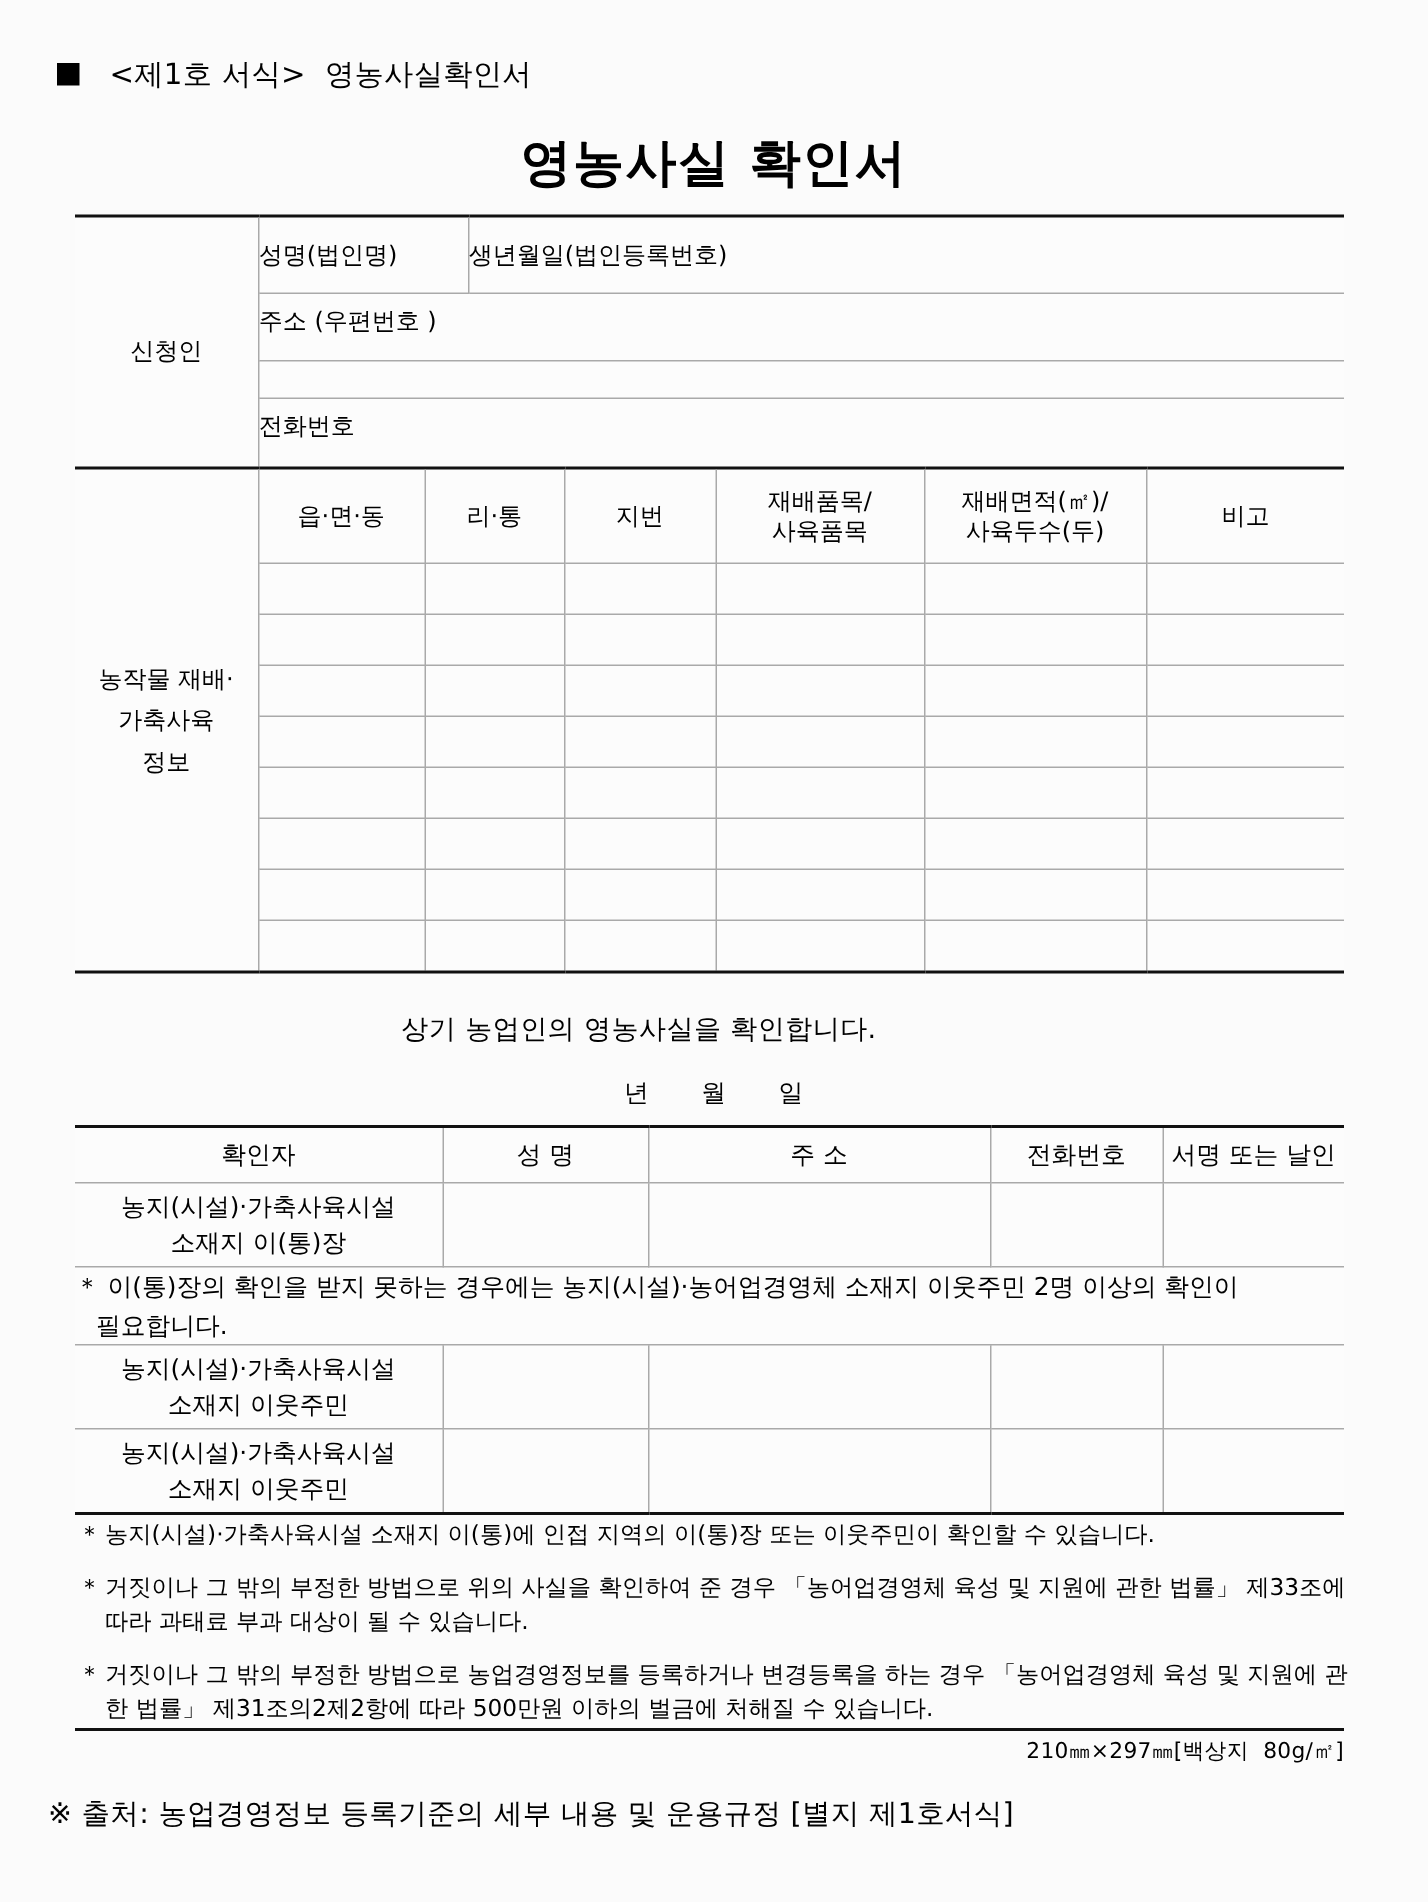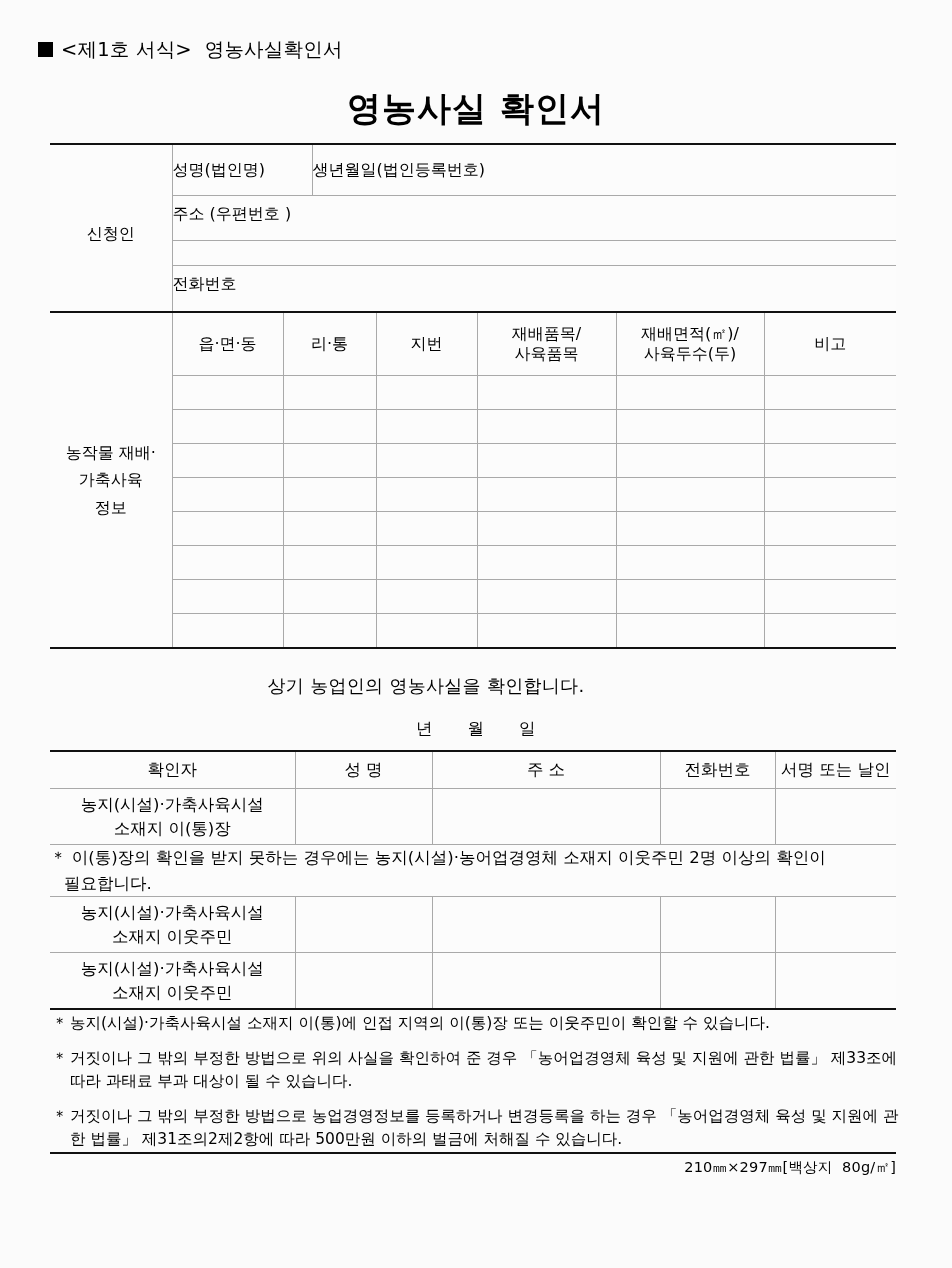--- a/index.html
+++ b/index.html
@@ -22,21 +22,21 @@
     padding: 0;
   }
 
   
   .form-id-line {
     position: absolute;
     left: 38px;
     top: 36px;
     display: flex;
     align-items: center;
-    gap: 6px;
+    gap: 18px;
     font-size: 19px;
     letter-spacing: 0.2px;
   }
   .black-square {
     display: inline-block;
     width: 15px;
     height: 15px;
     background: #000;
     margin-right: 2px;
   }
@@ -442,14 +442,15 @@
         <span>거짓이나 그 밖의 부정한 방법으로 농업경영정보를 등록하거나 변경등록을 하는 경우 「농어업경영체</span>
         <span>육성 및 지원에 관한 법률」 제31조의2제2항에 따라 500만원 이하의 벌금에 처해질 수 있습니다.</span>
       </span>
     </div>
 
   </div>
 
   <div class="bottom-rule"></div>
   <div class="paper-spec">210㎜×297㎜[백상지  80g/㎡]</div>
 
+  <div class="source-line">※ 출처: 농업경영정보 등록기준의 세부 내용 및 운용규정 [별지 제1호서식]</div>
 
 </div>
 
 </body></html>

